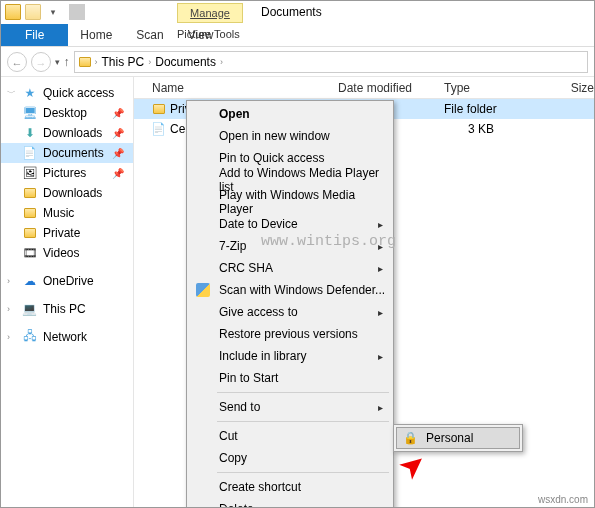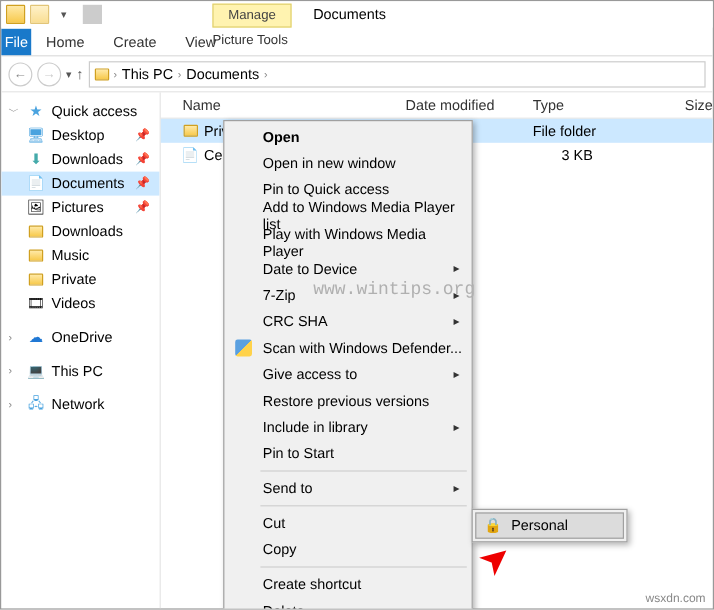--- a/index.html
+++ b/index.html
@@ -3,25 +3,25 @@
 <meta charset="utf-8">
 <style>
 * { box-sizing: border-box; margin: 0; padding: 0; font-family: "Segoe UI", sans-serif; font-size: 12px; }
 body { width: 595px; height: 508px; background: #fff; position: relative; overflow: hidden; border: 1px solid #999; }
 .titlebar { height: 22px; display: flex; align-items: center; padding: 0 4px; background: #fff; }
 .titlebar .qat { display: flex; gap: 4px; align-items: center; }
 .titlebar .qat span { width: 16px; height: 16px; display: inline-flex; align-items: center; justify-content: center; }
 .chev { font-size: 9px; color: #555; }
 .folder-ico { width: 14px; height: 12px; background: linear-gradient(#ffe9a6,#f7c94b); border: 1px solid #d0a020; border-radius: 1px; display:inline-block; }
 .vline { width:1px; height:16px; background:#ccc; margin:0 4px; }
-.tab-manage { position:absolute; top:2px; left:176px; width:66px; height:20px; background:#fff3b0; border:1px solid #e0d070; text-align:center; line-height:18px; font-size:11px; color:#444; }
+.tab-manage { position:absolute; top:2px; left:176px; width:66px; height:20px; background:#fff3b0; border:1px solid #e0d070; text-align:center; line-height:18px; font-size:11px; color:#444;text-decoration:underline; }
 .title-loc { position:absolute; top:4px; left:260px; font-size:12px; color:#000; }
 .ribbon { height:24px; display:flex; align-items:flex-end; border-bottom:1px solid #ddd; }
 .ribbon .tab { padding:4px 12px; font-size:12px; color:#333; }
-.ribbon .tab.file { background:#1979ca; color:#fff; padding:4px 3px; }
+.ribbon .tab.file { background:#1979ca; color:#fff; padding:4px 24px; }
 .ribbon .ptools { position:absolute; left:176px; top:27px; font-size:11px; color:#333; }
 .addr { height:30px; display:flex; align-items:center; gap:4px; padding:2px 6px; border-bottom:1px solid #e5e5e5; }
 .nav-btn { width:20px; height:20px; border-radius:50%; border:1px solid #ccc; display:flex; align-items:center; justify-content:center; color:#888; font-size:11px; }
 .addr-bar { flex:1; height:22px; border:1px solid #ccc; display:flex; align-items:center; padding:0 4px; gap:4px; font-size:12px; color:#000; }
 .addr-bar .sep { color:#888; font-size:9px; }
 .main { display:flex; height:calc(100% - 76px); }
 .sidebar { width:155px; border-right:1px solid #e5e5e5; padding:6px 0; overflow:hidden; }
 .sb-item { display:flex; align-items:center; gap:6px; padding:2px 0 2px 22px; height:20px; cursor:default; position:relative; }
 .sb-item .exp { position:absolute; left:6px; color:#888; font-size:9px; }
 .sb-item.sel { background:#cce8ff; }
@@ -70,21 +70,21 @@
     <span class="chev">▾</span>
     <span class="vline"></span>
   </div>
 </div>
 <div class="tab-manage">Manage</div>
 <div class="title-loc">Documents</div>
 
 <div class="ribbon">
   <div class="tab file">File</div>
   <div class="tab">Home</div>
-  <div class="tab">Create</div>
+  <div class="tab">Scan</div>
   <div class="tab">View</div>
   <div class="ptools">Picture Tools</div>
 </div>
 
 <div class="addr">
   <div class="nav-btn">←</div>
   <div class="nav-btn" style="color:#ccc">→</div>
   <span class="chev">▾</span>
   <span style="color:#555">↑</span>
   <div class="addr-bar">

